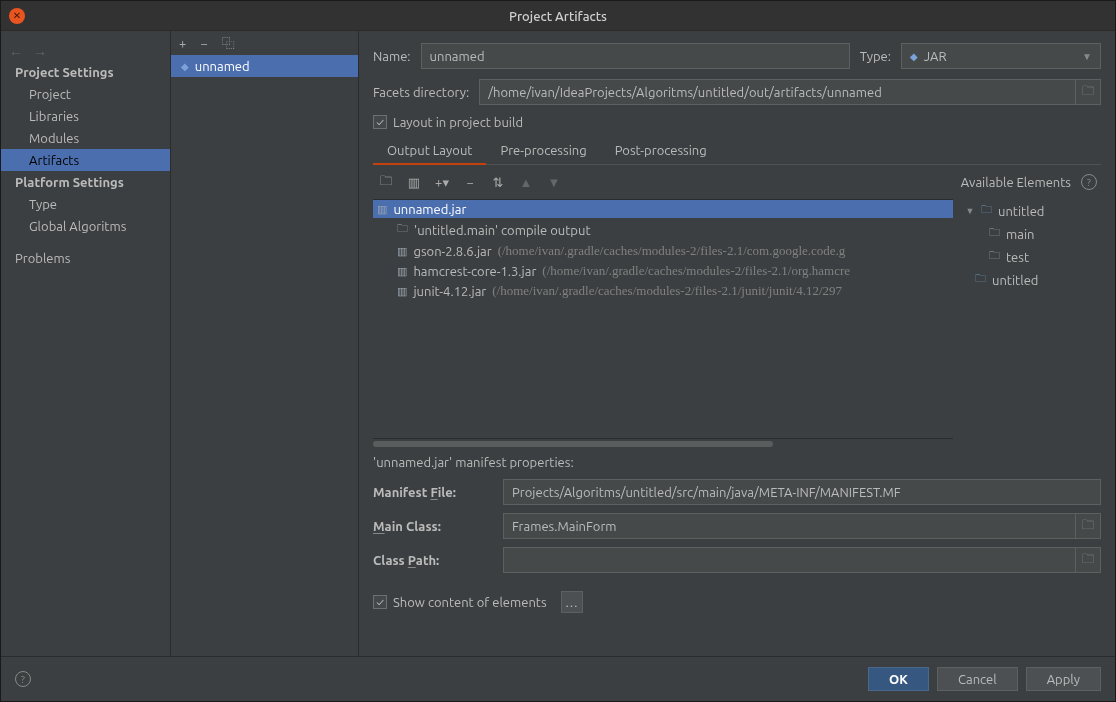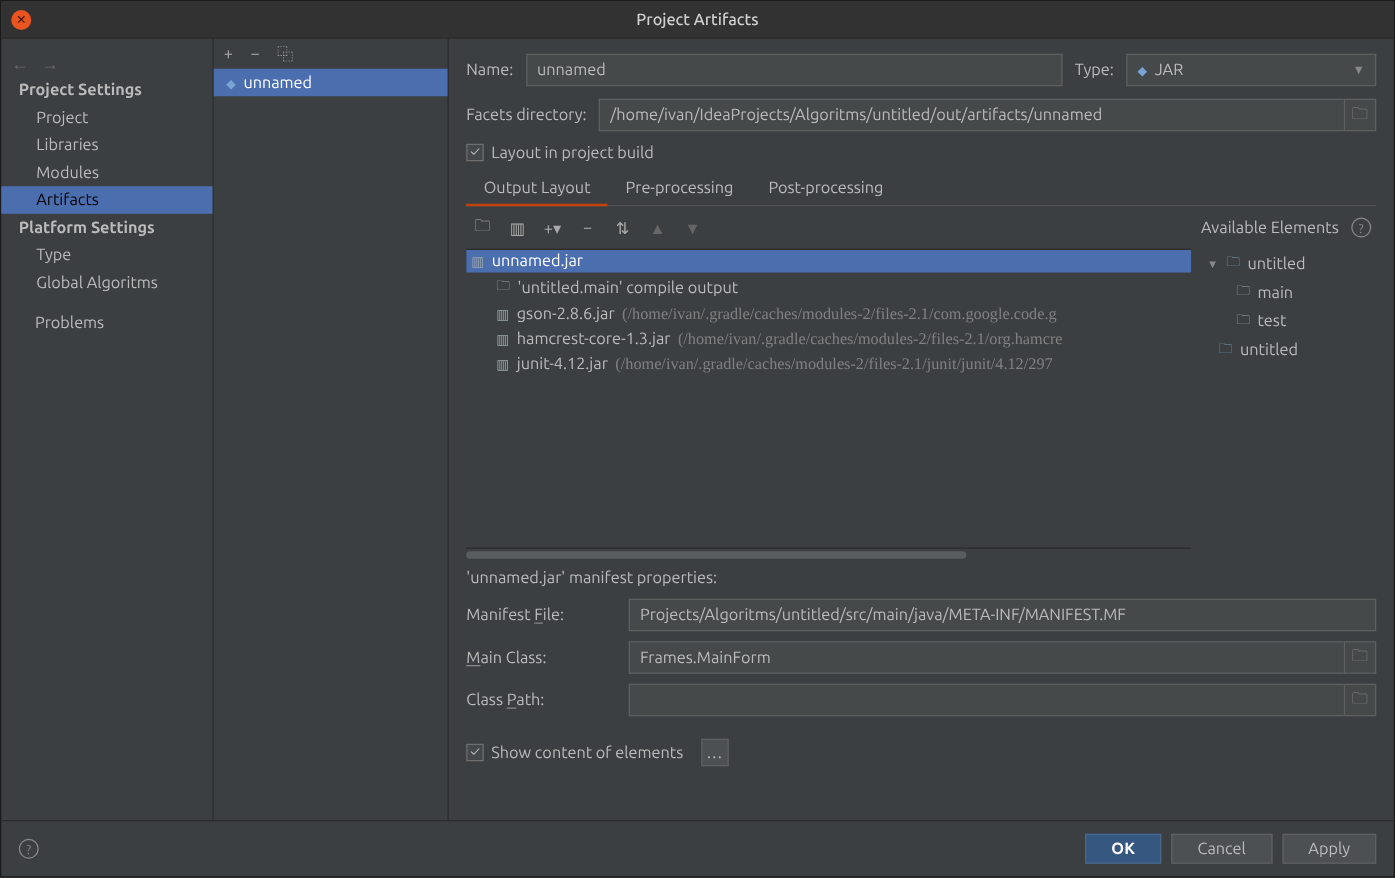--- a/index.html
+++ b/index.html
@@ -142,21 +142,21 @@
 .tnode .path { color: #808080; font-family: Liberation Serif, serif; }
 .icn-jar { color: #9aa7b0; font-size: 11px; }
 .icn-folder { color: #9aa7b0; font-size: 11px; }
 .icn-module { color: #6e9cbe; font-size: 11px; }
 .chev-sm { color: #888; font-size: 9px; width: 10px; display: inline-block; text-align: center; }
 .scrolltrack { height: 6px; background: #3c3f41; margin-top: 2px; position: relative; }
 .scrollthumb { position: absolute; left: 0; width: 55%; height: 6px; background: #5a5d5e; border-radius: 3px; }
 .manifest-section { margin-top: 8px; }
 .manifest-title { color: #bbbbbb; margin-bottom: 10px; }
 .mrow { display: flex; align-items: center; gap: 10px; margin-bottom: 8px; }
-.mrow .mlbl { width: 120px; color: #bbbbbb; }
+.mrow .mlbl { width: 120px; color: #bbbbbb; font-weight: bold; }
 .underline { text-decoration: underline; text-decoration-color: #888; text-underline-offset: 2px; }
 .input-with-btn { flex: 1; display: flex; }
 .input-with-btn .input { flex: 1; border-right: none; }
 .input-with-btn .btn-icon {
   width: 26px; height: 26px; background: #45494a; border: 1px solid #5e6060;
   display: flex; align-items: center; justify-content: center; color: #888;
 }
 .dots-btn {
   width: 22px; height: 22px; background: #4c5052; border: 1px solid #5e6060;
   display: flex; align-items: center; justify-content: center; color: #bbb;
@@ -198,21 +198,21 @@
       </div>
       <div class="side-header">Project Settings</div>
       <div class="side-item">Project</div>
       <div class="side-item">Libraries</div>
       <div class="side-item">Modules</div>
       <div class="side-item selected">Artifacts</div>
       <div class="side-header">Platform Settings</div>
       <div class="side-item">Type</div>
       <div class="side-item">Global Algoritms</div>
       <div style="height:10px"></div>
-      <div class="side-item" style="padding-left:27px">Problems</div>
+      <div class="side-item" style="padding-left:14px">Problems</div>
     </div>
 
     <div class="mid">
       <div class="mid-toolbar">
         <span class="tb-icon">+</span>
         <span class="tb-icon">−</span>
         <span class="tb-icon">⿻</span>
       </div>
       <div class="mid-item selected">
         <span class="diamond">◆</span>

